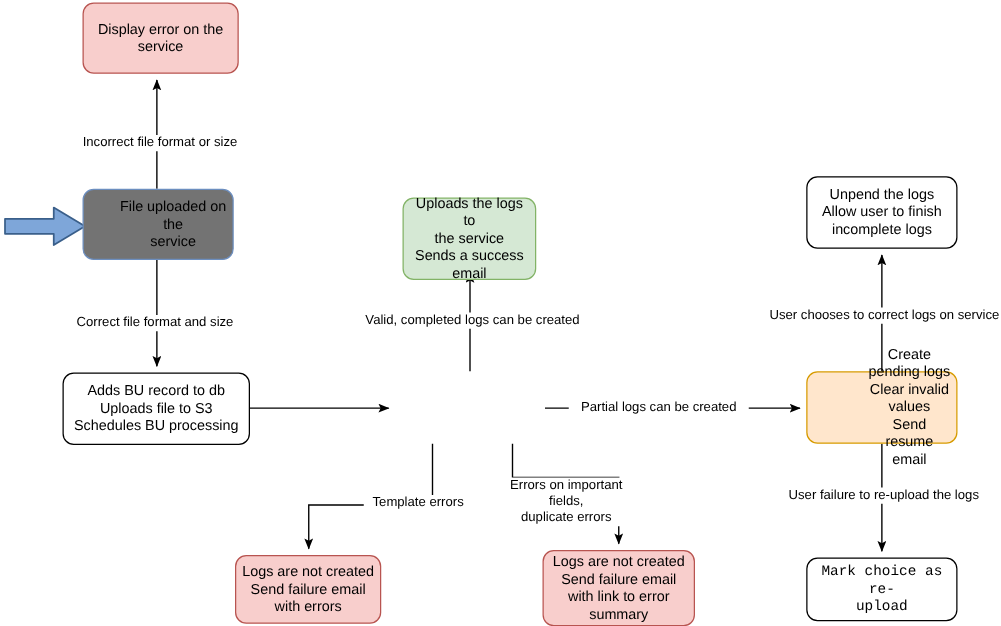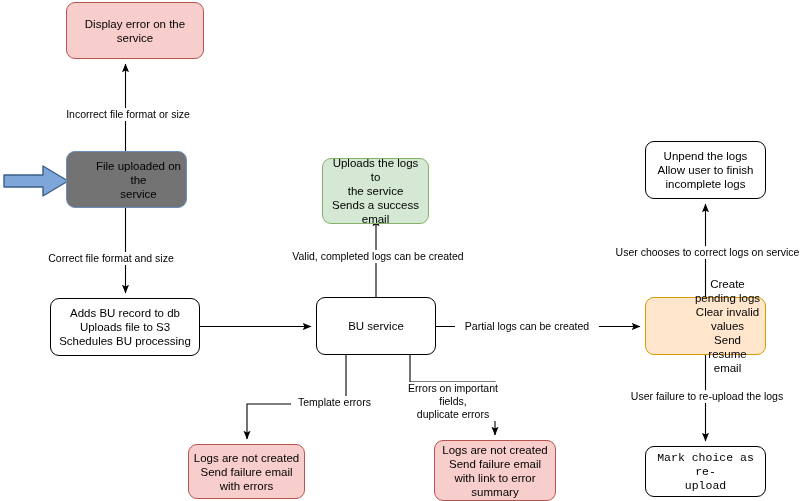--- a/index.html
+++ b/index.html
@@ -111,36 +111,35 @@
 
     <g>
       <path d="M410,355 L410,382 L495,382 L495,435" stroke="#000000" stroke-width="1.1" fill="none" marker-end="url(#arrowhead)"></path>
     </g>
   </svg>
 
   <svg class="start-arrow" viewBox="0 0 66 32">
     <path d="M1,10 L40,10 L40,1 L65,16 L40,31 L40,22 L1,22 Z" fill="#7ea6d9" stroke="#3a5f8a" stroke-width="1.4" stroke-linejoin="round"></path>
   </svg>
 
-  <div class="node pink" style="left:66px; top:2px; width:138px; height:57px;">Display error on the
+  <div class="node pink" style="left:66px; top:2px; width:125px; height:57px;">Display error on the
 service</div>
 
   <div class="node blue" style="left:66px; top:151px; width:121px; height:57px;">File uploaded on the
 service</div>
 
   <div class="node plain" style="left:50px; top:298px; width:150px; height:58px;">Adds BU record to db
 Uploads file to S3
 Schedules BU processing</div>
 
   <div class="node green" style="left:322px; top:158px; width:107px; height:66px;">Uploads the logs to
 the service
 Sends a success
 email</div>
 
-  <div class="node plain" style="left:316px; top:297px; width:120px; height:58px;">BU service</div>
 
   <div class="node plain" style="left:645px; top:141px; width:121px; height:58px;">Unpend the logs
 Allow user to finish
 incomplete logs</div>
 
   <div class="node yellow" style="left:645px; top:297px; width:121px; height:58px;padding-left:48px;">Create pending logs
 Clear invalid values
 Send resume email</div>
 
   <div class="node pink" style="left:188px; top:444px; width:117px; height:55px;">Logs are not created
@@ -150,21 +149,21 @@
   <div class="node pink" style="left:434px; top:440px; width:122px; height:61px;">Logs are not created
 Send failure email
 with link to error
 summary</div>
 
   <div class="node plain" style="left:645px; top:446px; width:121px; height:51px;font-family:Liberation Mono, monospace;">Mark choice as re-
 upload</div>
 
   <div class="edge-label" style="left:56px; top:108px; width:140px;">Incorrect file format or size</div>
 
-  <div class="edge-label" style="left:41px; top:252px; width:136px;text-align:center;">Correct file format and size</div>
+  <div class="edge-label" style="left:54px; top:252px; width:136px;text-align:center;">Correct file format and size</div>
 
   <div class="edge-label" style="left:281px; top:250px; width:190px;">Valid, completed logs can be created</div>
 
   <div class="edge-label" style="left:455px; top:320px; width:140px;">Partial logs can be created</div>
 
   <div class="edge-label" style="left:607px; top:246px; width:197px;">User chooses to correct logs on service</div>
 
   <div class="edge-label" style="left:291px; top:396px; width:83px;">Template errors</div>
 
   <div class="edge-label" style="left:392px; top:382px; width:118px;">Errors on important fields,

